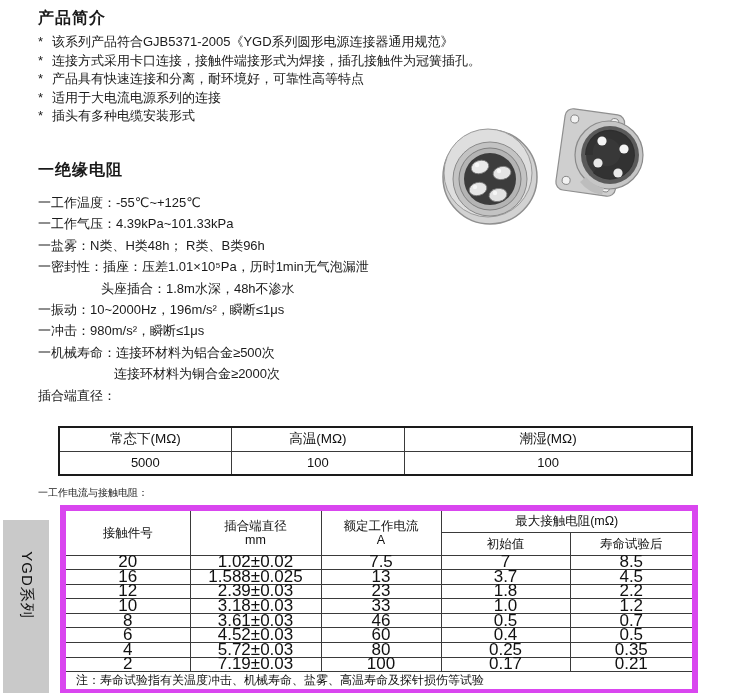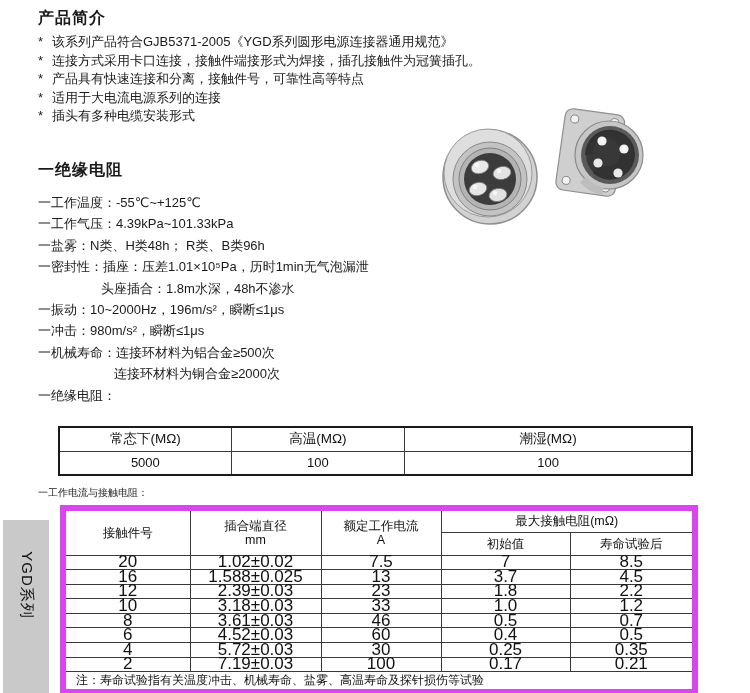--- a/index.html
+++ b/index.html
@@ -55,21 +55,21 @@
 </head>
 <body>
 
 <div class="page">
 
   <div class="sec-title" id="title-intro">产品简介</div>
 
   <ul class="bullets">
     <li><span class="star">*</span><span>该系列产品符合GJB5371-2005《YGD系列圆形电源连接器通用规范》</span></li>
     <li><span class="star">*</span><span>连接方式采用卡口连接，接触件端接形式为焊接，插孔接触件为冠簧插孔。</span></li>
-    <li><span class="star">*</span><span>产品具有快速连接和分离，接触件号，可靠性高等特点</span></li>
+    <li><span class="star">*</span><span>产品具有快速连接和分离，耐环境好，可靠性高等特点</span></li>
     <li><span class="star">*</span><span>适用于大电流电源系列的连接</span></li>
     <li><span class="star">*</span><span>插头有多种电缆安装形式</span></li>
   </ul>
 
   <div class="photos">
 
     <svg id="plug-photo" width="125" height="125" viewBox="0 0 125 125">
       <circle cx="62" cy="62" r="47" fill="#d2d2d2" stroke="#8f8f8f" stroke-width="1.5"></circle>
       <circle cx="60" cy="58" r="44" fill="#dedede" stroke="#9a9a9a" stroke-width="1"></circle>
       <circle cx="62" cy="64" r="37" fill="#c3c3c3" stroke="#8a8a8a" stroke-width="1"></circle>
@@ -110,21 +110,21 @@
   <div class="specs">
     <div>一工作温度：-55℃~+125℃</div>
     <div>一工作气压：4.39kPa~101.33kPa</div>
     <div>一盐雾：N类、H类48h； R类、B类96h</div>
     <div>一密封性：插座：压差1.01×10⁵Pa，历时1min无气泡漏泄</div>
     <div class="ind1">头座插合：1.8m水深，48h不渗水</div>
     <div>一振动：10~2000Hz，196m/s²，瞬断≤1μs</div>
     <div>一冲击：980m/s²，瞬断≤1μs</div>
     <div>一机械寿命：连接环材料为铝合金≥500次</div>
     <div class="ind2">连接环材料为铜合金≥2000次</div>
-    <div>一绝缘电阻：</div>
+    <div>插合端直径：</div>
   </div>
 
   <table id="insulation-table">
     <colgroup>
         <col style="width:27.2%">
         <col style="width:27.4%">
         <col style="width:45.4%">
       </colgroup>
     <tbody>
         <tr>
@@ -201,21 +201,21 @@
       <tr>
           <td>6</td>
           <td>4.52±0.03</td>
           <td>60</td>
           <td>0.4</td>
           <td>0.5</td>
         </tr>
       <tr>
           <td>4</td>
           <td>5.72±0.03</td>
-          <td>30</td>
+          <td>80</td>
           <td>0.25</td>
           <td>0.35</td>
         </tr>
       <tr>
           <td>2</td>
           <td>7.19±0.03</td>
           <td>100</td>
           <td>0.17</td>
           <td>0.21</td>
         </tr>

